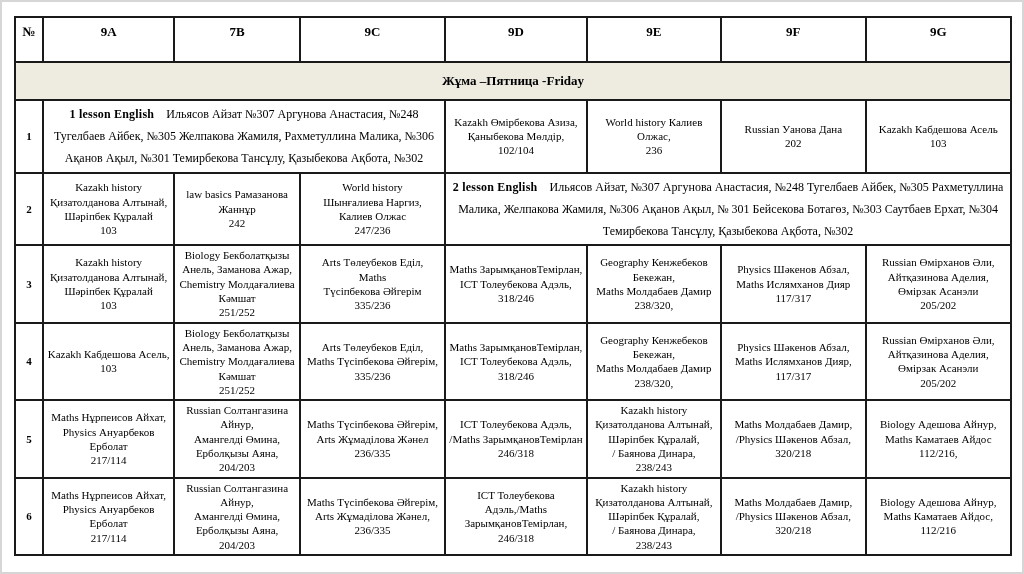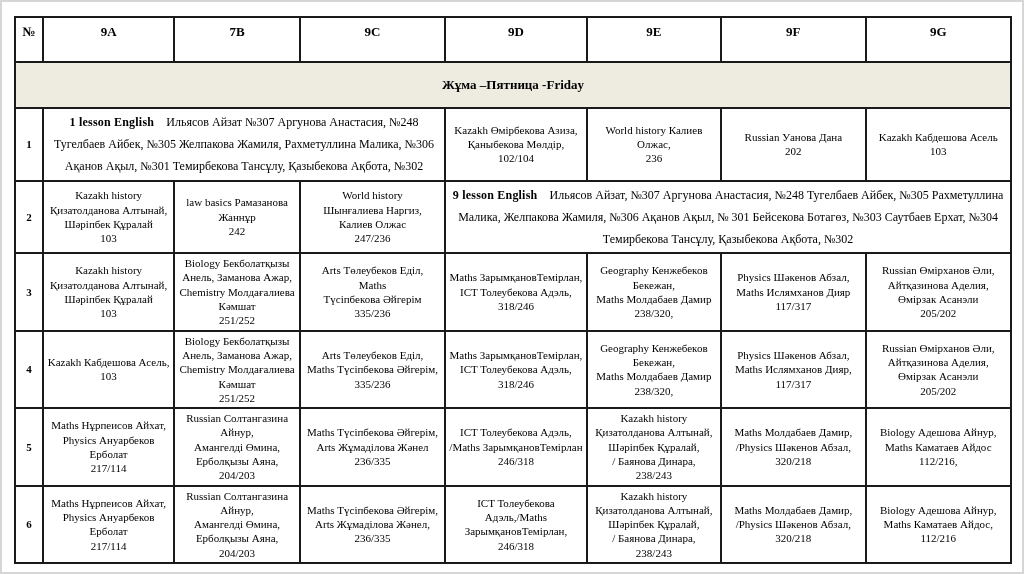--- a/index.html
+++ b/index.html
@@ -35,21 +35,21 @@
     vertical-align:top;
     padding-top:6px;
     background:#fff;
     height:45px;
     box-sizing:border-box;
   }
   td.day-banner{
     background:var(--banner-bg,#eeece1);
     font-weight:bold;
     font-size:13px;
-    height:46px;
+    height:38px;
     box-sizing:border-box;
     border-radius:6px;
   }
   td.num{
     font-weight:bold;
     font-size:11px;
     vertical-align:top;
     padding-top:5px;
   }
   td.cell{
@@ -100,21 +100,21 @@
           <td class="cell">Kazakh Өмірбекова Азиза,<br>Қаныбекова Мөлдір,<br>102/104</td>
           <td class="cell">World history Калиев<br>Олжас,<br>236</td>
           <td class="cell">Russian  Уанова Дана<br>202</td>
           <td class="cell">Kazakh Кабдешова Асель<br>103</td>
         </tr>
         <tr style="height: 67px;">
           <td class="num">2</td>
           <td class="cell">Kazakh history<br>Қизатолданова Алтынай,<br>Шәріпбек Құралай<br>103</td>
           <td class="cell">law basics Рамазанова<br>Жаннұр<br>242</td>
           <td class="cell">World history<br>Шынғалиева Наргиз,<br>Калиев Олжас<br>247/236</td>
-          <td colspan="4" class="lesson-cell"><b>9  lesson   English </b>Ильясов Айзат,  №307 Аргунова Анастасия, №248  Тугелбаев Айбек,   №305 Рахметуллина Малика, Желпакова Жамиля,   №306   Ақанов Ақыл,  № 301  Бейсекова Ботагөз,   №303 Саутбаев Ерхат,  №304 Темирбекова Тансұлу, Қазыбекова Ақбота,  №302</td>
+          <td colspan="4" class="lesson-cell"><b>2  lesson   English </b>Ильясов Айзат,  №307 Аргунова Анастасия, №248  Тугелбаев Айбек,   №305 Рахметуллина Малика, Желпакова Жамиля,   №306   Ақанов Ақыл,  № 301  Бейсекова Ботагөз,   №303 Саутбаев Ерхат,  №304 Темирбекова Тансұлу, Қазыбекова Ақбота,  №302</td>
         </tr>
         <tr style="height: 68px;">
           <td class="num">3</td>
           <td class="cell">Kazakh history<br>Қизатолданова Алтынай,<br>Шәріпбек Құралай<br>103</td>
           <td class="cell">Biology Бекболатқызы<br>Анель, Заманова Ажар,<br>Chemistry Молдағалиева<br>Кәмшат<br>251/252</td>
           <td class="cell">Arts  Төлеубеков Еділ,<br>Maths<br>Түсіпбекова Әйгерім<br>335/236</td>
           <td class="cell">Maths ЗарымқановТемірлан,<br>ICT Толеубекова Адэль,<br>318/246</td>
           <td class="cell">Geography Кенжебеков<br>Бекежан,<br>Maths Молдабаев Дамир<br>238/320,</td>
           <td class="cell">Physics Шәкенов Абзал,<br>Maths Ислямханов Дияр<br>117/317</td>
           <td class="cell">Russian Өмірханов Әли,<br>Айтқазинова Аделия,<br>Өмірзак Асанэли<br>205/202</td>

